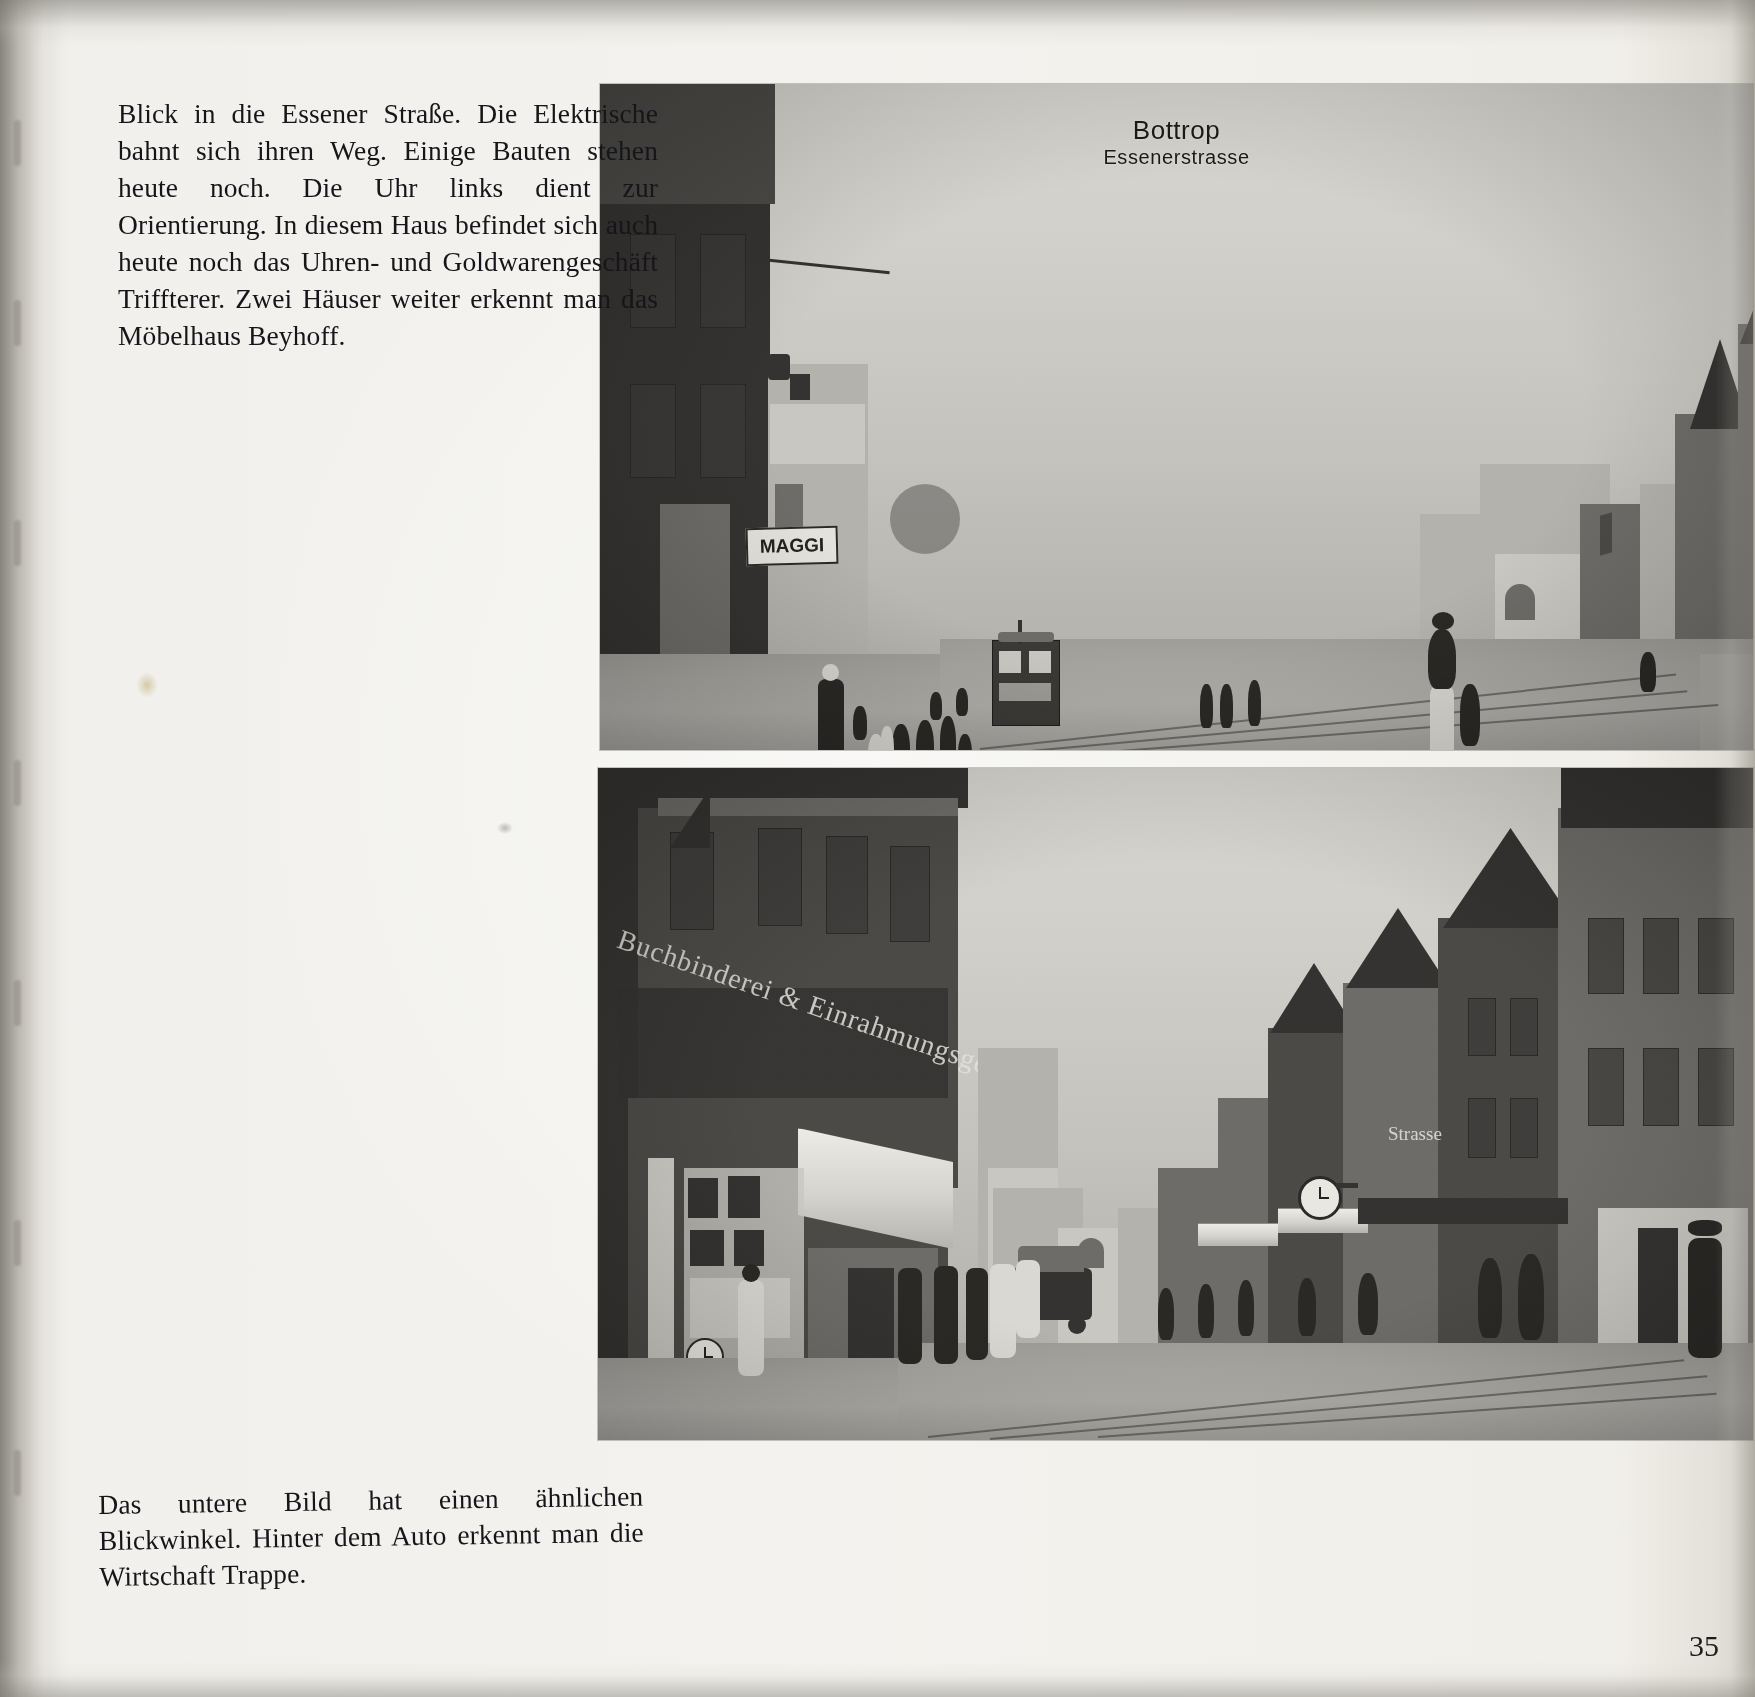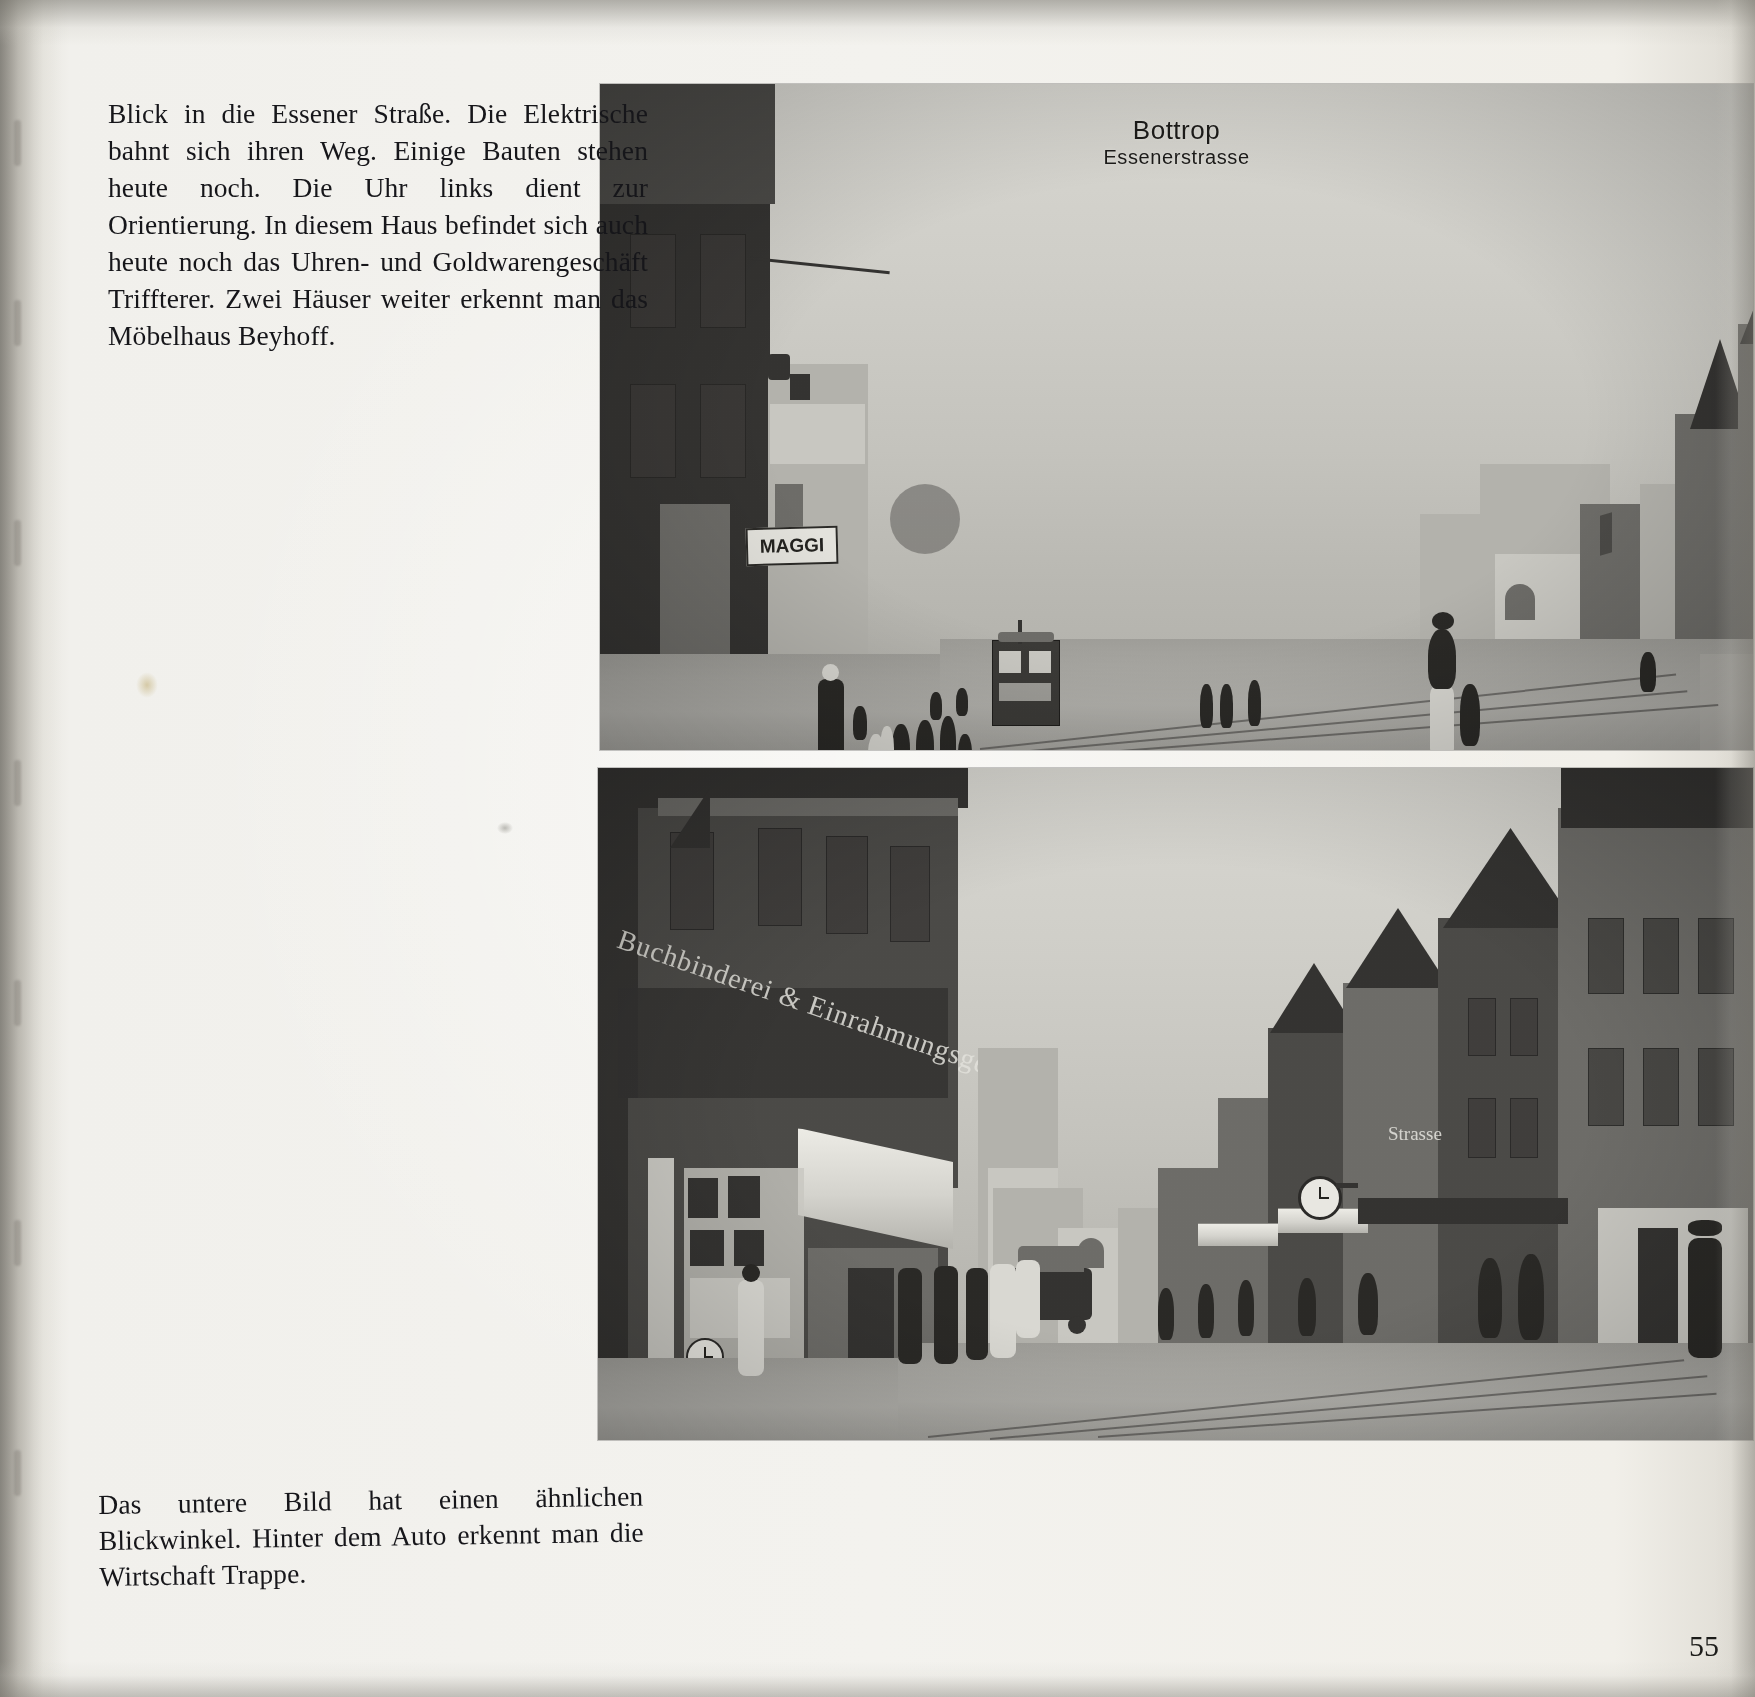--- a/index.html
+++ b/index.html
@@ -85,21 +85,21 @@
     position: absolute;
     font-family: "Liberation Serif", serif;
     color: #16161a;
     text-align: justify;
     text-justify: inter-word;
     line-height: 1.345;
     letter-spacing: 0.1px;
     -webkit-font-smoothing: antialiased;
   }
   #caption-top {
-    left: 108px;
+    left: 118px;
     top: 96px;
     width: 540px;
     font-size: 27.5px;
   }
   #caption-bottom {
     left: 98px;
     top: 1487px;
     width: 545px;
     font-size: 27.5px;
     line-height: 1.30;
@@ -473,21 +473,21 @@
     <div class="person" style="left:1090px;top:470px;width:34px;height:120px;border-radius:10px;"></div>
     <div class="person" style="left:1090px;top:452px;width:34px;height:16px;border-radius:40%;"></div>
 
     <div class="grain"></div>
     <div class="photo-vig"></div>
   </div>
 
   <div class="caption" id="caption-top">Blick in die Essener Straße. Die Elektrische bahnt sich ihren Weg. Einige Bauten stehen heute noch. Die Uhr links dient zur Orientierung. In diesem Haus befindet sich auch heute noch das Uhren- und Goldwarengeschäft Triffterer. Zwei Häuser weiter erkennt man das Möbelhaus Beyhoff.</div>
   <div class="caption" id="caption-bottom">Das untere Bild hat einen ähnlichen Blickwinkel. Hinter dem Auto erkennt man die Wirtschaft Trappe.</div>
 
-  <div id="page-number">55</div>
+  <div id="page-number">35</div>
 
   <div class="spot" id="spot-1"></div>
   <div class="spot" id="spot-2"></div>
 
   <div id="gutter"></div>
   <div id="gutter-marks">
     <i style="top:120px;"></i>
     <i style="top:300px;"></i>
     <i style="top:520px;"></i>
     <i style="top:760px;"></i>

